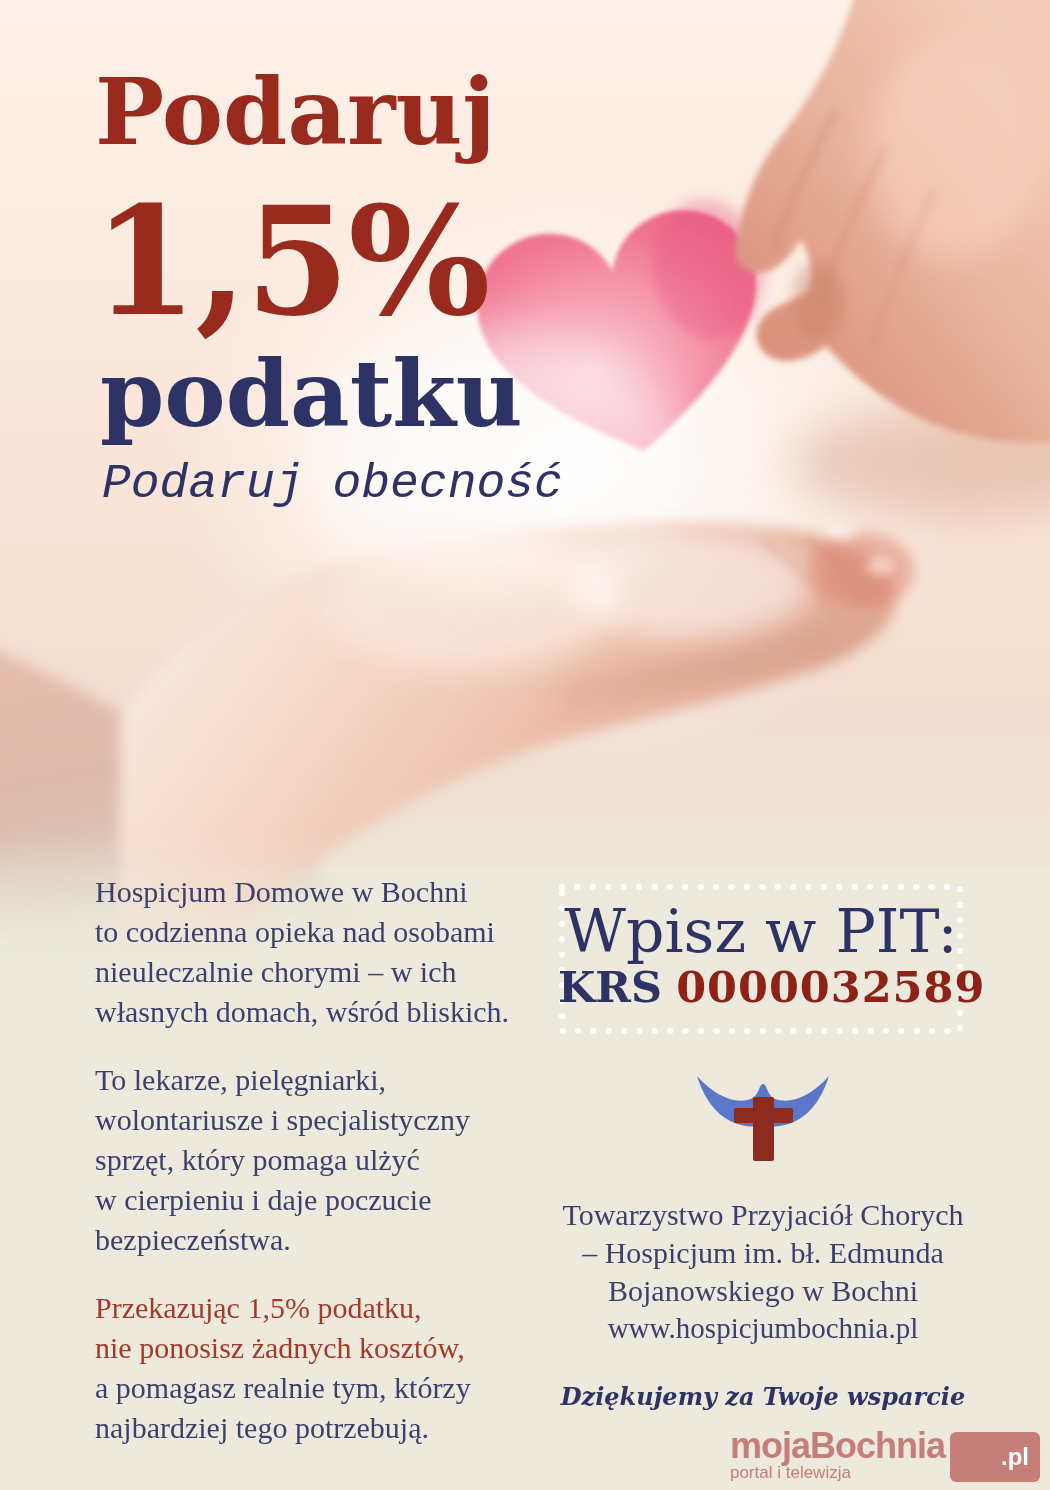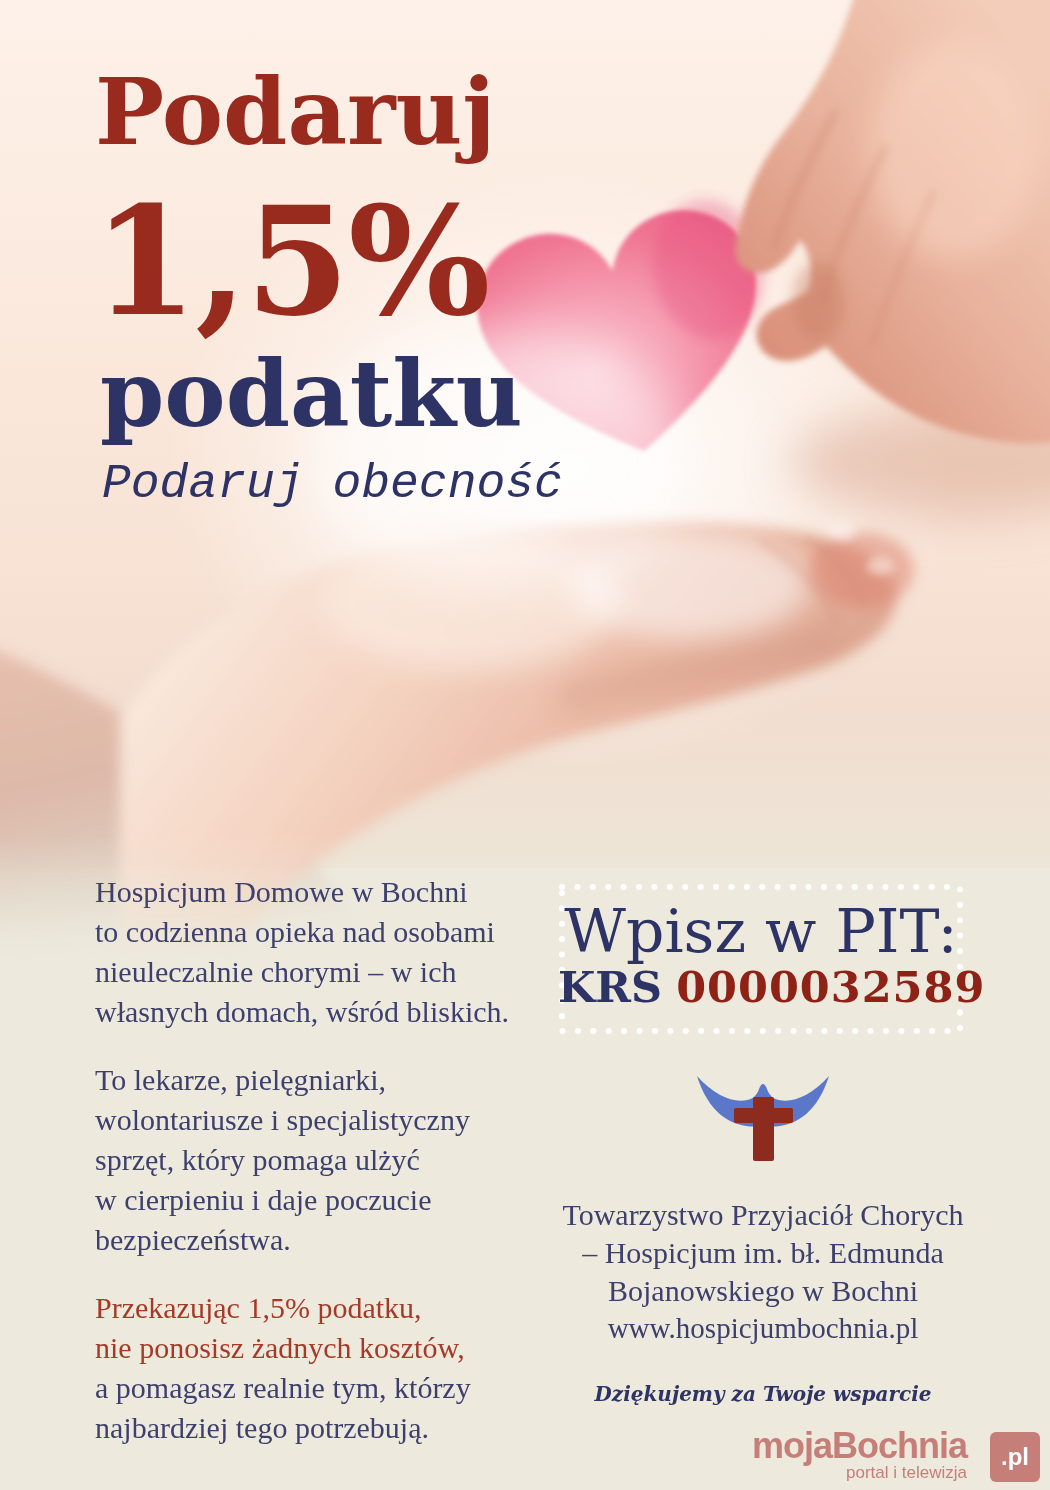--- a/index.html
+++ b/index.html
@@ -42,34 +42,34 @@
     font-size:30px;line-height:38px;color:var(--body-navy);white-space:pre-line;
     font-family:"Liberation Serif","DejaVu Serif",serif;
   }
   .site{
     position:absolute;left:540px;top:1312px;width:446px;text-align:center;
     font-size:29px;color:var(--body-navy);
     font-family:"Liberation Serif","DejaVu Serif",serif;
   }
   .thanks{
     position:absolute;left:530px;top:1382px;width:466px;text-align:center;
-    font-size:20px;font-style:italic;font-weight:bold;color:var(--headline-navy);
+    font-size:24px;font-style:italic;font-weight:bold;color:var(--headline-navy);
   }
   
   .watermark{
     position:absolute;right:10px;bottom:8px;display:flex;align-items:flex-start;
     font-family:"Liberation Sans","DejaVu Sans",sans-serif;
   }
-  .wm-text{text-align:right;color:var(--watermark-rose);margin-right:23px;}
+  .wm-text{color:var(--watermark-rose);margin-right:5px;}
   .wm-brand{font-size:36px;font-weight:bold;line-height:34px;letter-spacing:-1px;}
   .wm-sub{font-size:17px;line-height:18px;margin-top:1px;}
   .wm-badge{
     width:50px;height:50px;margin-top:3px;border-radius:6px;
     background:var(--watermark-rose);color:#fff;font-size:24px;font-weight:bold;
-    display:flex;align-items:center;justify-content:center;
+    display:flex;align-items:center;justify-content:center;padding-left:40px;
   }
 </style>
 </head>
 <body>
 
 <div class="poster">
 
   <svg class="bg" width="1050" height="1490" viewBox="0 0 1050 1490">
     <defs>
       <linearGradient id="bgGrad" x1="0" y1="0" x2="0" y2="1">

